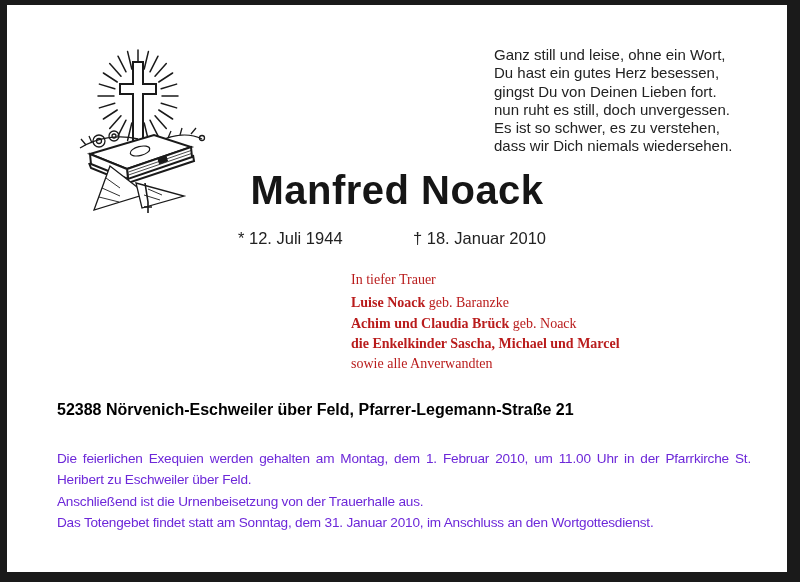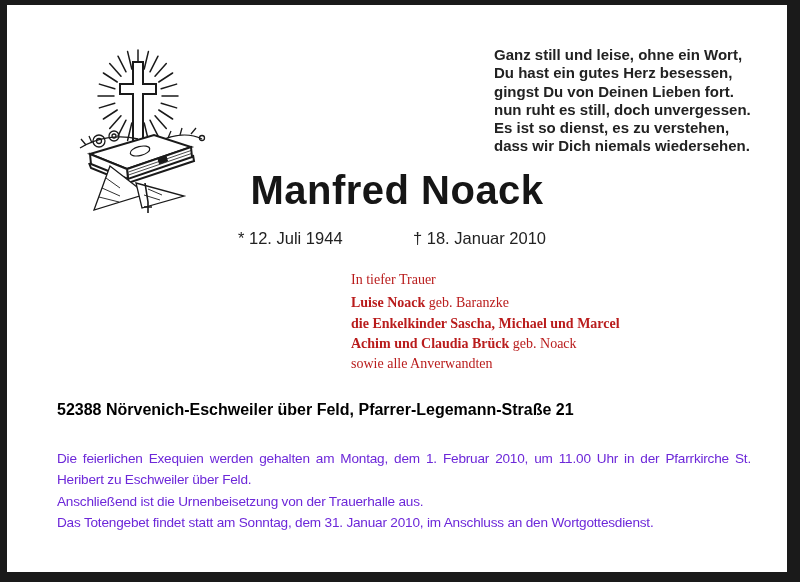--- a/index.html
+++ b/index.html
@@ -23,21 +23,20 @@
     left: 51px; top: 37px;
     width: 160px; height: 178px;
   }
   .poem {
     position: absolute;
     left: 487px; top: 41px;
     font-size: 15px;
     line-height: 18.3px;
     color: #222;
     white-space: nowrap;
-    font-weight: bold;
   }
   .name {
     position: absolute;
     left: 0; top: 163px;
     width: 100%;
     text-align: center;
     font-size: 40px;
     font-weight: 700;
     letter-spacing: 0.5px;
     color: #161616;
@@ -143,34 +142,34 @@
       <path d="M90,147 l14,6 M86,153 l16,5" stroke-width="0.9"></path>
       <path d="M87,141 L90,160 M90,160 v11 M86,165 h8" stroke-width="1.6"></path>
     </g>
   </svg>
 
   <div class="poem">
     <div>Ganz still und leise, ohne ein Wort,</div>
     <div>Du hast ein gutes Herz besessen,</div>
     <div>gingst Du von Deinen Lieben fort.</div>
     <div>nun ruht es still, doch unvergessen.</div>
-    <div>Es ist so dienst, es zu verstehen,</div>
+    <div>Es ist so schwer, es zu verstehen,</div>
     <div>dass wir Dich niemals wiedersehen.</div>
   </div>
 
   <h1 class="name">Manfred Noack</h1>
 
   <span class="date date-birth">* 12. Juli 1944</span>
   <span class="date date-death">† 18. Januar 2010</span>
 
   <div class="mourning">
     <div class="intro">In tiefer Trauer</div>
     <div><span class="b">Luise Noack</span><span> geb. Baranzke</span></div>
+    <div><span class="b">Achim und Claudia Brück</span><span> geb. Noack</span></div>
     <div><span class="b">die Enkelkinder Sascha, Michael und Marcel</span><span></span></div>
-    <div><span class="b">Achim und Claudia Brück</span><span> geb. Noack</span></div>
     <div><span class="b"></span><span>sowie alle Anverwandten</span></div>
   </div>
 
   <div class="address">52388 Nörvenich-Eschweiler über Feld, Pfarrer-Legemann-Straße 21</div>
 
   <div class="announcements">
     <p>Die feierlichen Exequien werden gehalten am Montag, dem 1. Februar 2010, um 11.00 Uhr in der Pfarrkirche St. Heribert zu Eschweiler über Feld.</p>
     <p>Anschließend ist die Urnenbeisetzung von der Trauerhalle aus.</p>
     <p>Das Totengebet findet statt am Sonntag, dem 31. Januar 2010, im Anschluss an den Wortgottes­dienst.</p>
   </div>

